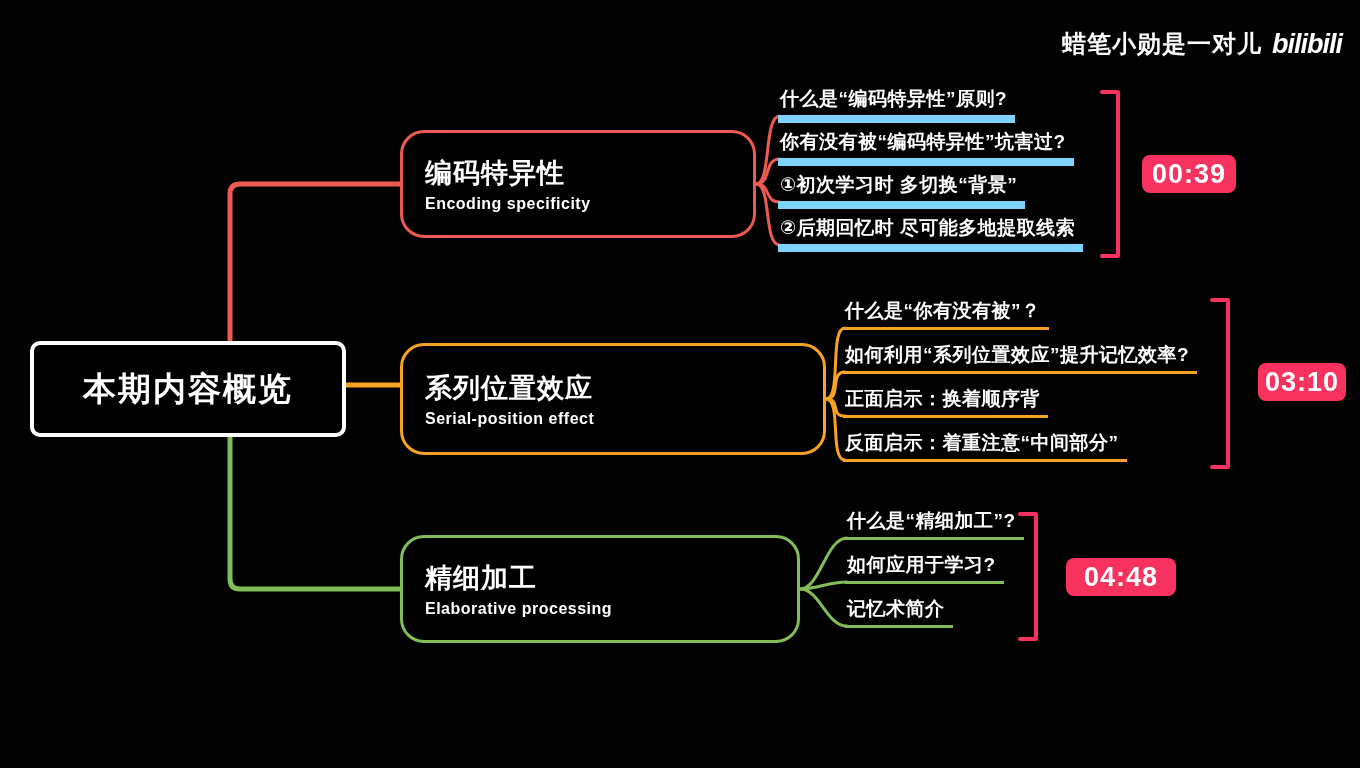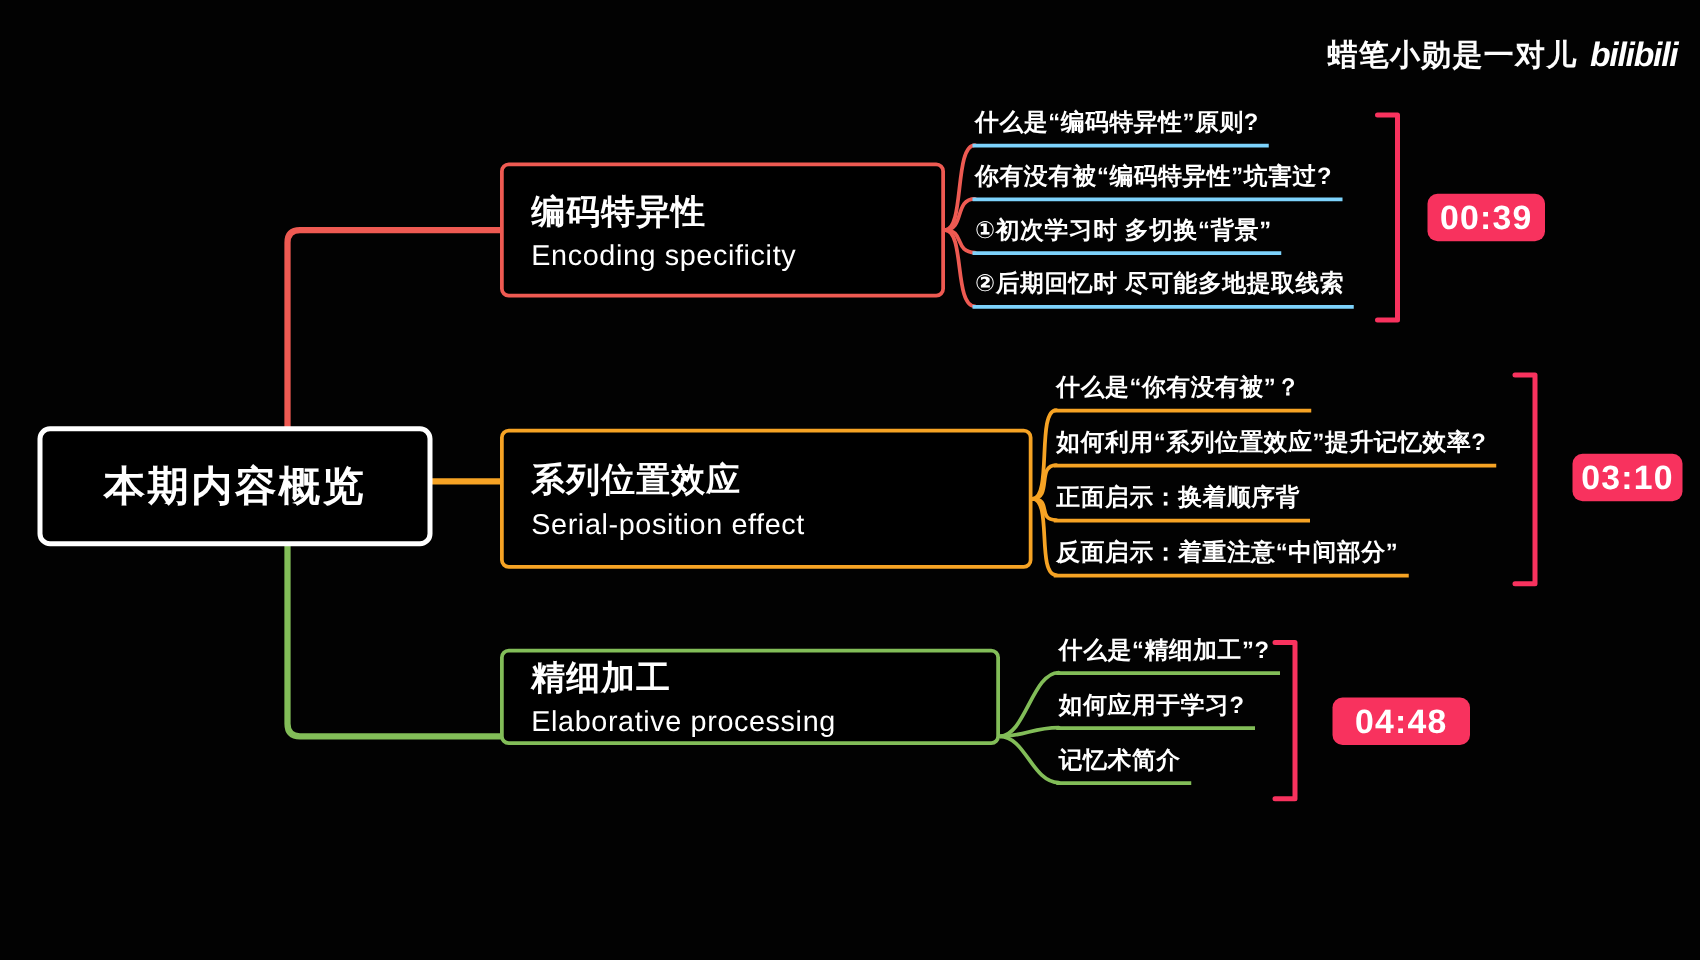--- a/index.html
+++ b/index.html
@@ -17,37 +17,37 @@
   
   .root-node{
     position:absolute;left:30px;top:341px;width:308px;height:88px;
     border:4px solid #ffffff;border-radius:10px;background:#000;
     display:flex;align-items:center;justify-content:center;z-index:2;
   }
   .root-node .label{font-size:33px;font-weight:700;letter-spacing:2px;}
 
   
   .branch-box{
-    position:absolute;border-radius:7px;background:rgba(0,0,0,.6);
+    position:absolute;border-radius:24px;background:rgba(0,0,0,.6);
     display:flex;flex-direction:column;justify-content:center;gap:4px;
     padding:10px 22px;box-sizing:border-box;z-index:2;
   }
   .branch-box .cn{font-size:27px;font-weight:700;letter-spacing:1px;}
-  .branch-box .en{font-size:23px;font-weight:400;letter-spacing:.5px;}
+  .branch-box .en{font-size:16px;font-weight:700;letter-spacing:.5px;}
   .box-red{left:400px;top:130px;width:356px;height:108px;border:3.5px solid #ee5a52;}
   .box-orange{left:400px;top:343px;width:426px;height:112px;border:3.5px solid #f6a324;}
-  .box-green{left:400px;top:519px;width:400px;height:77px;border:3.5px solid #82bd58;}
+  .box-green{left:400px;top:535px;width:400px;height:108px;border:3.5px solid #82bd58;}
 
   
   .leaf{
     position:absolute;z-index:2;white-space:nowrap;
     font-size:19px;font-weight:600;line-height:22px;letter-spacing:.5px;
     padding:0 8px 5px 2px;
   }
-  .leaf.b-red{border-bottom:3px solid #7dd3fc;}
+  .leaf.b-red{border-bottom:8px solid #7dd3fc;}
   .leaf.b-orange{border-bottom:3px solid #f6a324;}
   .leaf.b-green{border-bottom:3px solid #82bd58;}
 
   .r1{left:778px;top:88px;}  .r2{left:778px;top:131px;}
   .r3{left:778px;top:174px;} .r4{left:778px;top:217px;text-align:center;}
   .o1{left:843px;top:300px;} .o2{left:843px;top:344px;}
   .o3{left:843px;top:388px;} .o4{left:843px;top:432px;}
   .g1{left:845px;top:510px;} .g2{left:845px;top:554px;} .g3{left:845px;top:598px;text-align:right;}
 
   

